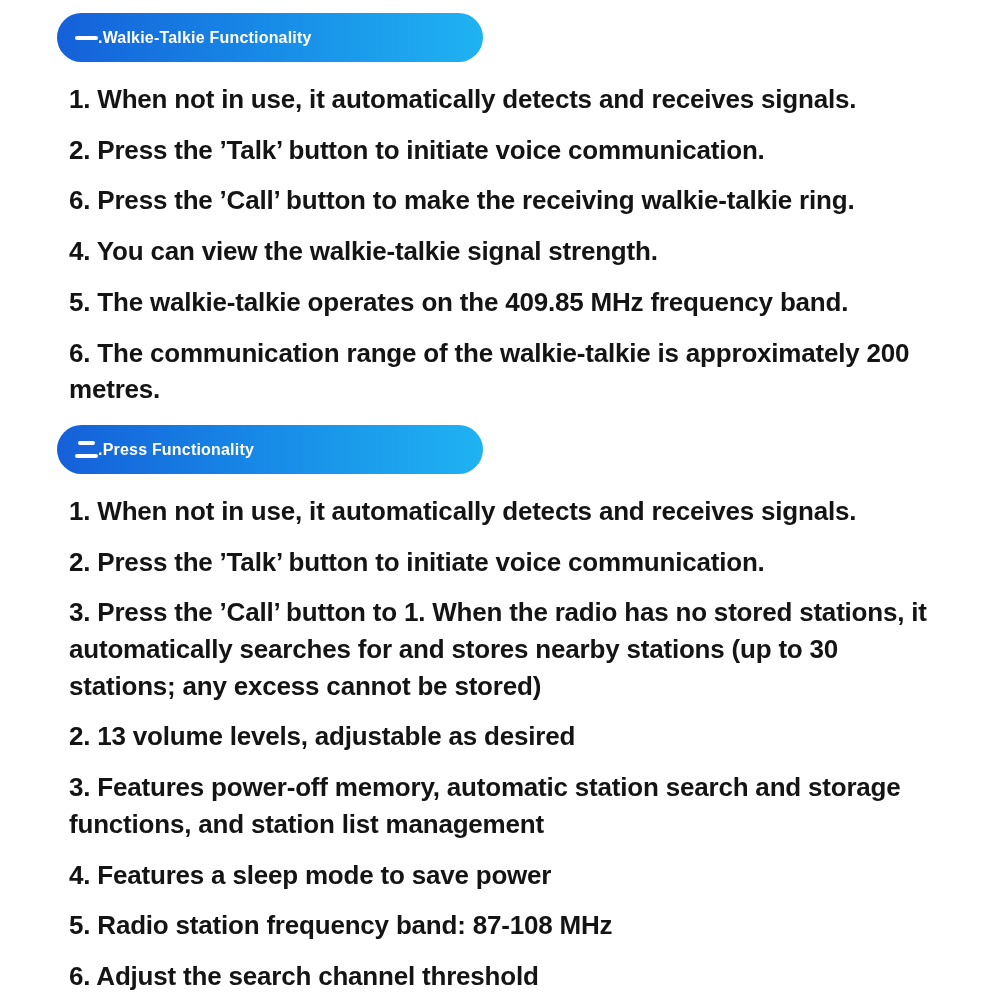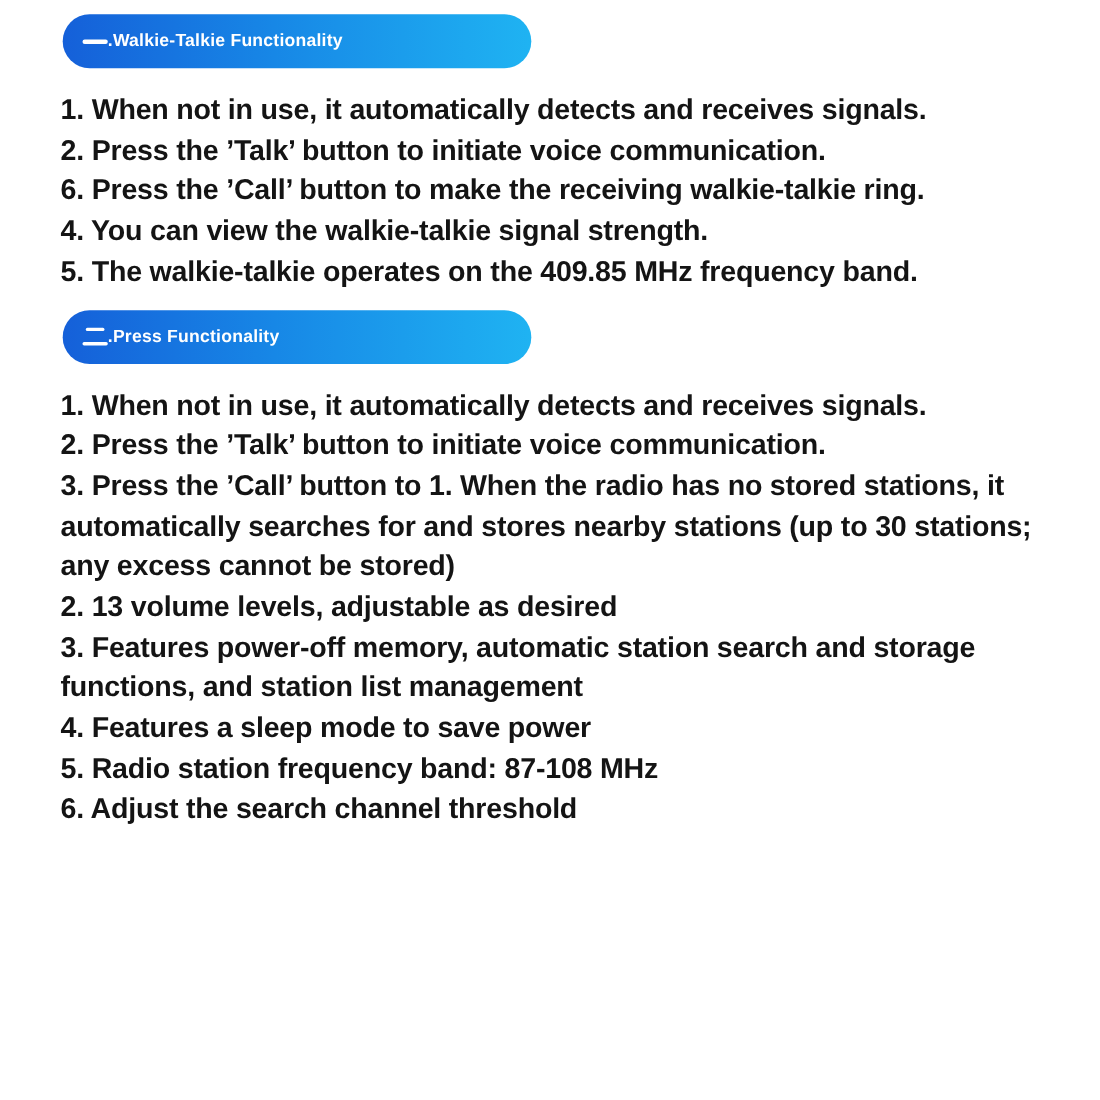--- a/index.html
+++ b/index.html
@@ -76,39 +76,40 @@
   .body-list {
     width: 900px;
     margin-top: 19px;
     font-size: 26px;
     font-weight: 700;
     line-height: 36.7px;
     color: #141414;
     letter-spacing: -0.2px;
   }
   .body-list p.item {
-    margin: 0;
+    margin: 14px;
     padding: 0;
   }
 </style>
 </head>
 <body>
 
 <div class="page">
 
   <section class="section section-1">
     <div class="pill" style="background: linear-gradient(90deg, rgb(21, 96, 217) 0%, rgb(23, 135, 230) 45%, rgb(31, 179, 242) 100%); color: rgb(255, 255, 255);">
       <span class="numeral numeral-one"></span><span class="header-label">.Walkie-Talkie Functionality</span>
     </div>
     <div class="body-list" style="color: rgb(20, 20, 20);">
         <p class="item">1. When not in use, it automatically detects and receives signals.</p>
         <p class="item">2. Press the ’Talk’ button to initiate voice communication.</p>
         <p class="item">6. Press the ’Call’ button to make the receiving walkie-talkie ring.</p>
         <p class="item">4. You can view the walkie-talkie signal strength.</p>
         <p class="item">5. The walkie-talkie operates on the 409.85 MHz frequency band.</p>
+        <p class="item">6. The communication range of the walkie-talkie is approximately 200 metres.</p>
       </div>
   </section>
 
   <section class="section section-2">
     <div class="pill" style="background: linear-gradient(90deg, rgb(21, 96, 217) 0%, rgb(23, 135, 230) 45%, rgb(31, 179, 242) 100%); color: rgb(255, 255, 255);">
       <span class="numeral numeral-two"></span><span class="header-label">.Press Functionality</span>
     </div>
     <div class="body-list" style="color: rgb(20, 20, 20);">
         <p class="item">1. When not in use, it automatically detects and receives signals.</p>
         <p class="item">2. Press the ’Talk’ button to initiate voice communication.</p>

